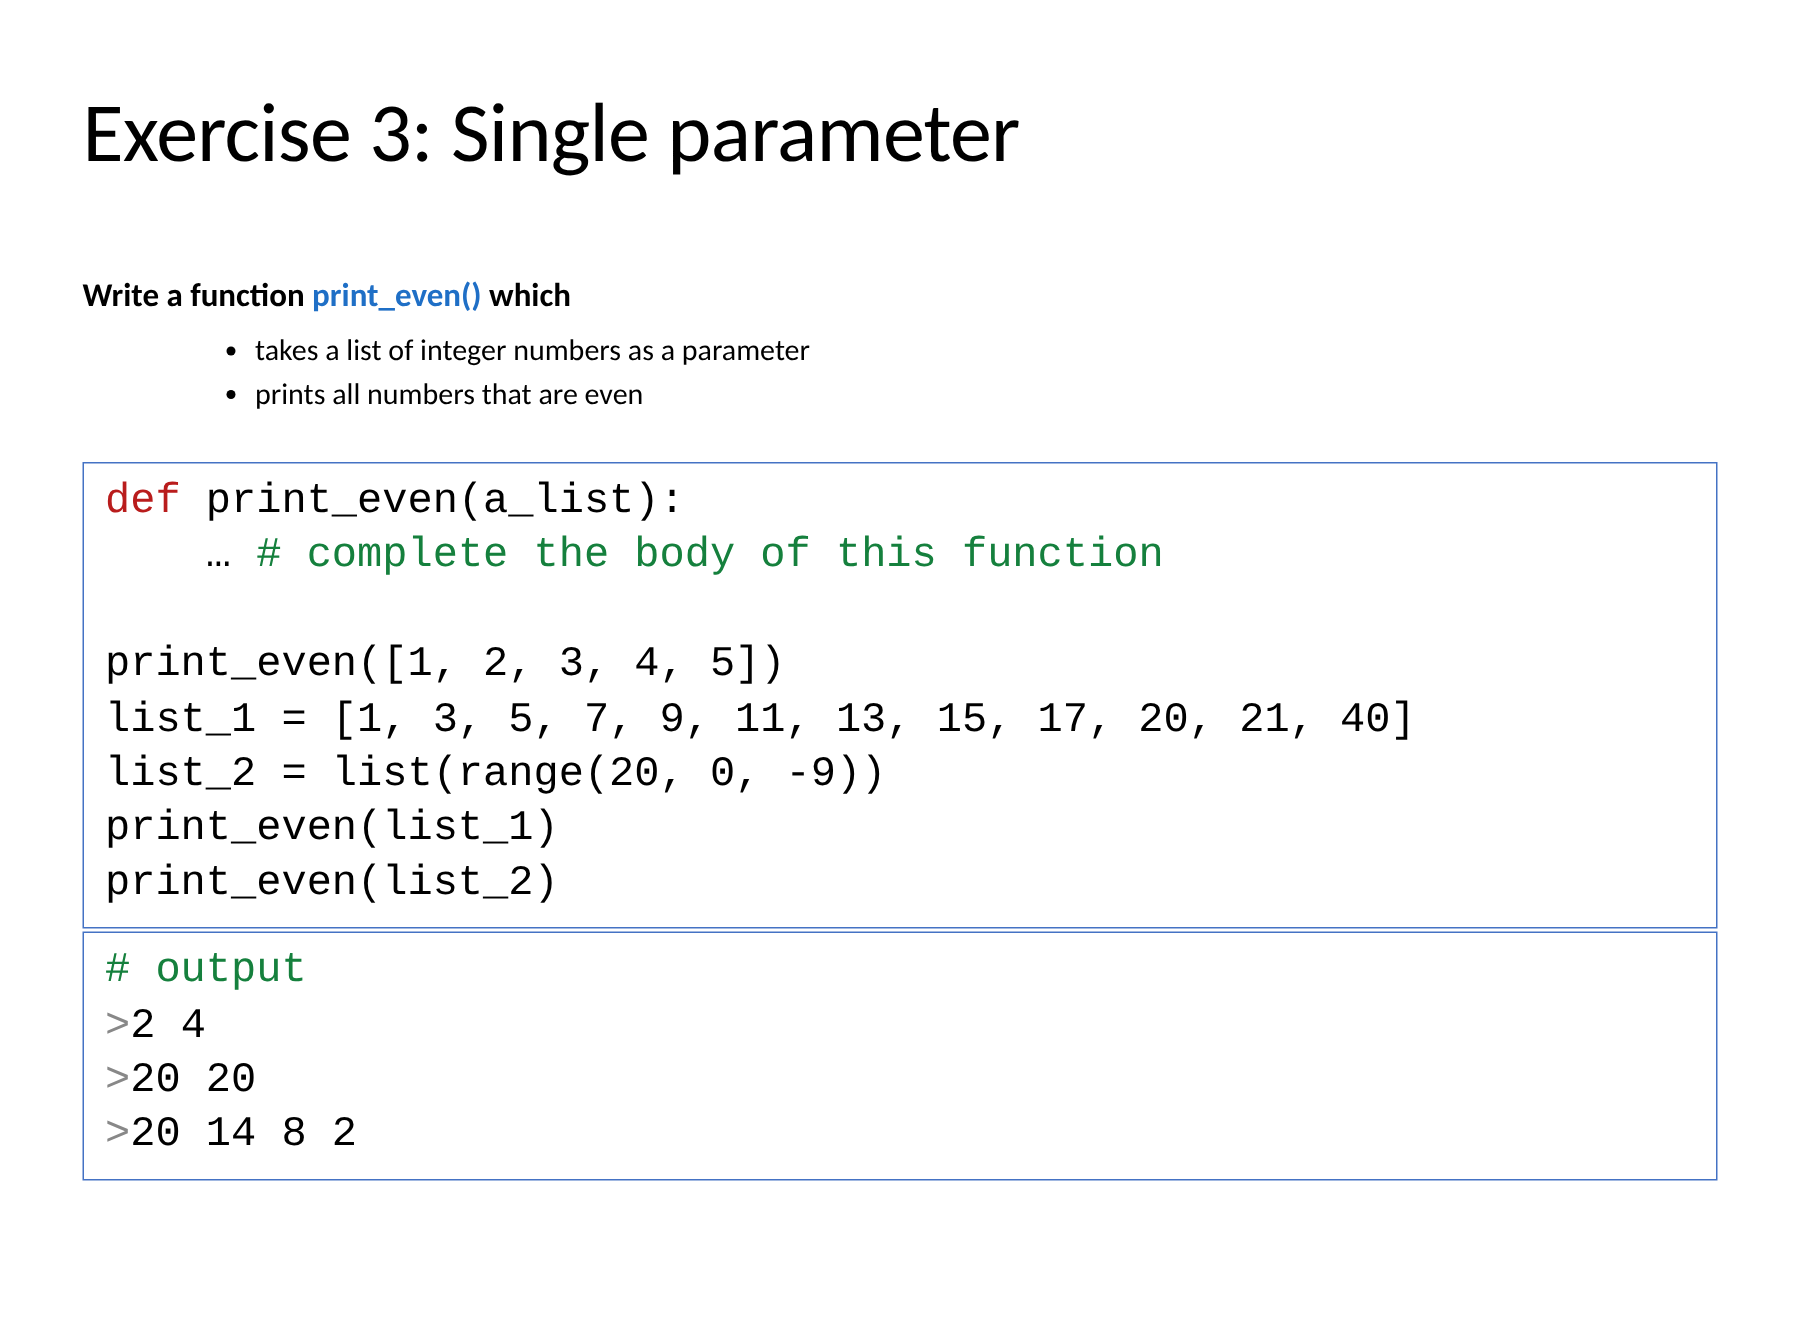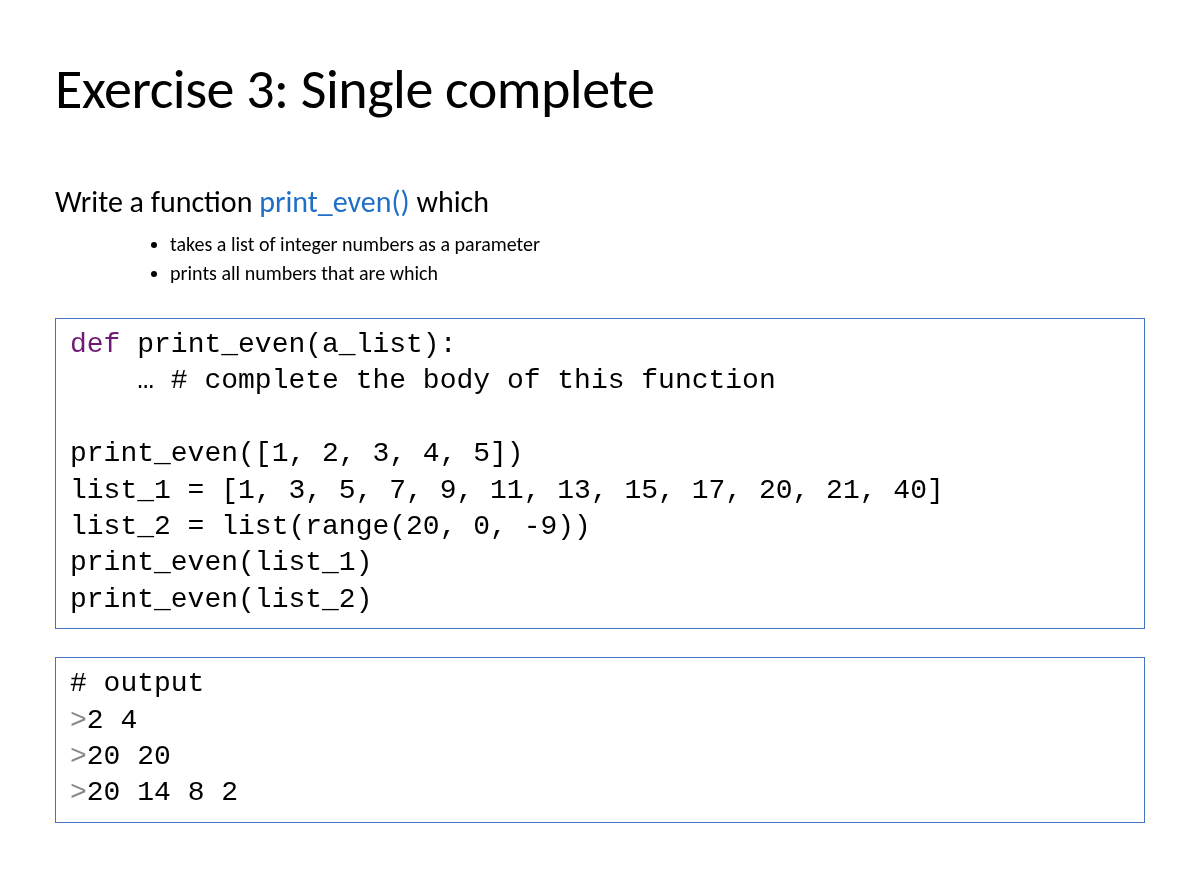--- a/index.html
+++ b/index.html
@@ -11,22 +11,22 @@
     color: #000;
     padding: 55px 55px 40px 55px;
   }
   .title {
     font-size: 56px;
     font-weight: 400;
     margin-bottom: 60px;
     letter-spacing: -0.5px;
   }
   .intro {
-    font-size: 30px;
-    font-weight: 400;
+    font-size: 22px;
+    font-weight: 700;
     margin-bottom: 8px;
   }
   .fn-name { color: #1f6fc6; }
   .bullets {
     list-style: disc;
     padding-left: 115px;
     margin-top: 10px;
     margin-bottom: 30px;
   }
   .bullets li {
@@ -36,37 +36,37 @@
   .code-box {
     border: 1.5px solid #4472c4;
     padding: 8px 14px 10px 14px;
     font-family: Consolas, "Courier New", monospace;
     font-size: 28px;
     line-height: 1.3;
     white-space: pre;
     margin-top: 6px;
     color: #000;
   }
-  .code-box + .code-box { margin-top: 28px; }
-  .kw { color: #701a75; }
-  .comment { color: #000000; }
+  .code-box + .code-box { margin-top: 2px; }
+  .kw { color: #b91c1c; }
+  .comment { color: #15803d; }
   .prompt { color: #888; }
 </style>
 </head>
 <body>
 
-<h1 class="title">Exercise 3: Single complete</h1>
+<h1 class="title">Exercise 3: Single parameter</h1>
 
 <p class="intro">
   <span>Write a function </span><span class="fn-name">print_even()</span><span> which</span>
 </p>
 
 <ul class="bullets">
   <li>takes a list of integer numbers as a parameter</li>
-  <li>prints all numbers that are which</li>
+  <li>prints all numbers that are even</li>
 </ul>
 
 <div class="code-box"><span class="kw">def</span><span> print_even(a_list):</span>
 <span>    … </span><span class="comment"># complete the body of this function</span>
 <span></span>
 <span>print_even([1, 2, 3, 4, 5])</span>
 <span>list_1 = [1, 3, 5, 7, 9, 11, 13, 15, 17, 20, 21, 40]</span>
 <span>list_2 = list(range(20, 0, -9))</span>
 <span>print_even(list_1)</span>
 <span>print_even(list_2)</span></div>

